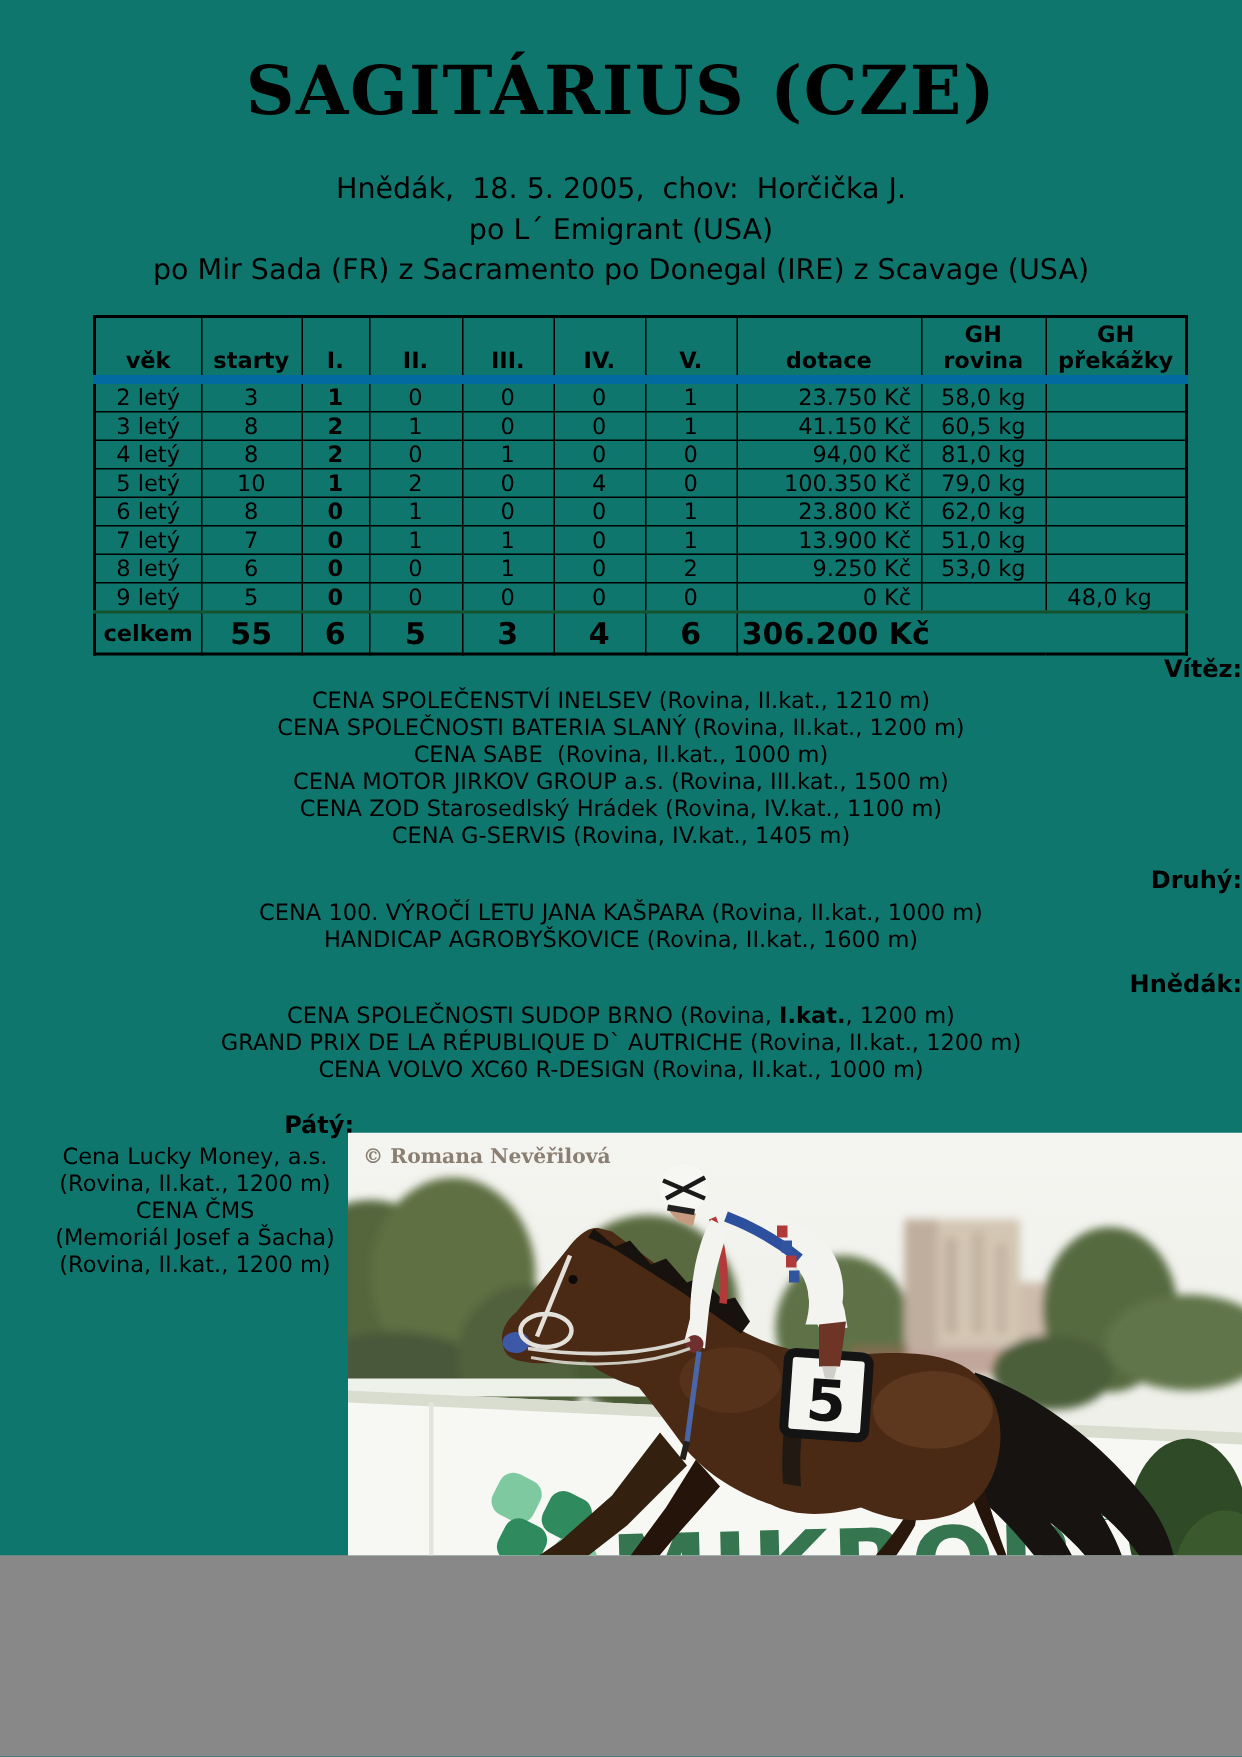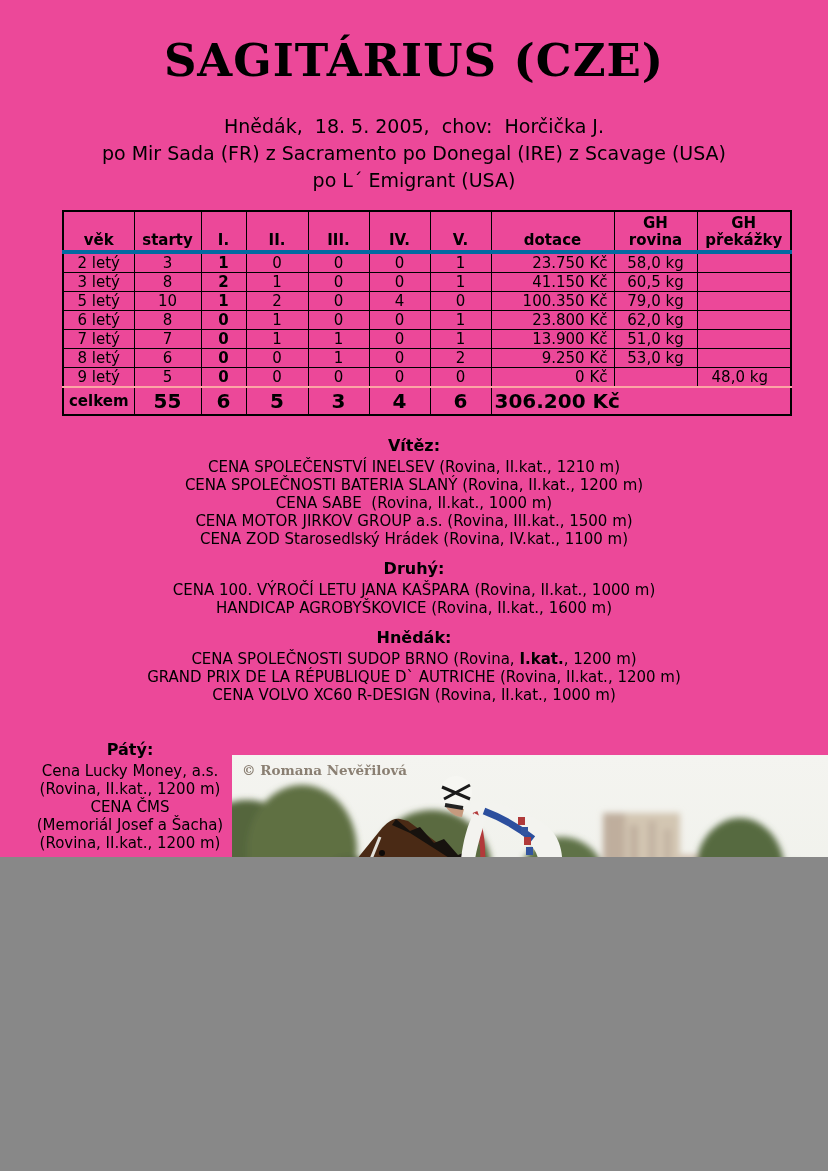--- a/index.html
+++ b/index.html
@@ -1,71 +1,71 @@
 <!DOCTYPE html>
 <html><head>
 <meta charset="utf-8">
 <style>
   html,body{margin:0;padding:0;background:#888;}
   .page{
-    position:relative;width:828px;height:857px;background:#ec4899;
+    position:relative;width:828px;height:1037px;background:#0f766e;
     font-family:"DejaVu Sans","Liberation Sans",sans-serif;color:#000;
     margin:0 auto;overflow:hidden;
   }
   
   .title{
     position:absolute;top:34px;left:0;width:100%;text-align:center;
     font-family:"DejaVu Serif","Liberation Serif",serif;font-weight:bold;
     font-size:45px;letter-spacing:1px;white-space:pre;
   }
   .subtitle{position:absolute;top:113px;left:0;width:100%;text-align:center;
     font-size:19px;line-height:27px;}
   .subtitle div{white-space:pre;}
   
   table.stats{
     position:absolute;left:62px;top:210px;width:728px;
     border-collapse:collapse;table-layout:fixed;
     border:2px solid #000;font-size:15px;
   }
   table.stats th,table.stats td{border:1px solid #000;padding:0;overflow:hidden;white-space:nowrap;}
   table.stats thead th{font-weight:bold;vertical-align:bottom;text-align:center;
-    height:37px;line-height:17px;padding-bottom:1px;border-bottom:4px solid #0369a1;}
+    height:37px;line-height:17px;padding-bottom:1px;border-bottom:6px solid #0369a1;}
   table.stats tbody td{height:18px;line-height:17px;text-align:center;}
   table.stats td.c-dot{text-align:right;padding-right:6px;}
   table.stats td.c-prk{text-align:center;padding-right:8px;}
   table.stats td.c-win{font-weight:bold;}
-  table.stats tfoot td{border-top:2px solid #fca5a5;font-weight:bold;font-size:20px;
+  table.stats tfoot td{border-top:2px solid #14532d;font-weight:bold;font-size:20px;
     height:26px;line-height:24px;text-align:center;}
   table.stats tfoot td.t-label{font-size:15px;}
   table.stats tfoot td.t-dot{text-align:left;padding-left:3px;}
   
   .sections{position:absolute;top:436px;left:0;width:100%;text-align:center;}
   .section{margin-bottom:11px;}
-  .sec-head{font-weight:bold;font-size:16px;line-height:20px;margin-bottom:2px;}
+  .sec-head{font-weight:bold;font-size:16px;line-height:20px;margin-bottom:2px;text-align:right;}
   .sec-line{font-size:15px;line-height:18px;white-space:pre;}
   
   .fifth{position:absolute;left:24px;top:740px;width:212px;text-align:center;}
   .fifth .sec-line{white-space:normal;}
   
   .photo{position:absolute;left:232px;top:755px;width:596px;height:397px;}
   
   .foto-label{position:absolute;left:24px;top:1068px;width:212px;text-align:center;font-size:16px;}
   .foto-name{position:absolute;left:24px;top:1102px;width:212px;text-align:center;font-size:16px;}
 </style>
 </head>
 <body>
 
 <div class="page">
 
   <div class="title">SAGITÁRIUS (CZE)</div>
 
   <div class="subtitle">
     <div>Hnědák,  18. 5. 2005,  chov:  Horčička J.</div>
+    <div>po L´ Emigrant (USA)</div>
     <div>po Mir Sada (FR) z Sacramento po Donegal (IRE) z Scavage (USA)</div>
-    <div>po L´ Emigrant (USA)</div>
   </div>
 
   <table class="stats">
     <colgroup>
       <col style="width:71px">
         <col style="width:67px">
         <col style="width:45px">
       <col style="width:62px">
         <col style="width:61px">
         <col style="width:61px">
@@ -129,20 +129,32 @@
           <td class="c-win">2</td>
           <td>1</td>
           <td>0</td>
           <td>0</td>
           <td>1</td>
           <td class="c-dot">41.150 Kč</td>
           <td>60,5 kg</td>
           <td class="c-prk"></td>
         </tr>
         <tr>
+          <td>4 letý</td>
+          <td>8</td>
+          <td class="c-win">2</td>
+          <td>0</td>
+          <td>1</td>
+          <td>0</td>
+          <td>0</td>
+          <td class="c-dot">94,00 Kč</td>
+          <td>81,0 kg</td>
+          <td class="c-prk"></td>
+        </tr>
+        <tr>
           <td>5 letý</td>
           <td>10</td>
           <td class="c-win">1</td>
           <td>2</td>
           <td>0</td>
           <td>4</td>
           <td>0</td>
           <td class="c-dot">100.350 Kč</td>
           <td>79,0 kg</td>
           <td class="c-prk"></td>
@@ -211,20 +223,21 @@
   </table>
 
   <div class="sections" id="sections">
       <div class="section">
         <div class="sec-head">Vítěz:</div>
         <div class="sec-line">CENA SPOLEČENSTVÍ INELSEV (Rovina, II.kat., 1210 m)</div>
         <div class="sec-line">CENA SPOLEČNOSTI BATERIA SLANÝ (Rovina, II.kat., 1200 m)</div>
         <div class="sec-line">CENA SABE  (Rovina, II.kat., 1000 m)</div>
         <div class="sec-line">CENA MOTOR JIRKOV GROUP a.s. (Rovina, III.kat., 1500 m)</div>
         <div class="sec-line">CENA ZOD Starosedlský Hrádek (Rovina, IV.kat., 1100 m)</div>
+        <div class="sec-line">CENA G-SERVIS (Rovina, IV.kat., 1405 m)</div>
       </div>
       <div class="section">
         <div class="sec-head">Druhý:</div>
         <div class="sec-line">CENA 100. VÝROČÍ LETU JANA KAŠPARA (Rovina, II.kat., 1000 m)</div>
         <div class="sec-line">HANDICAP AGROBYŠKOVICE (Rovina, II.kat., 1600 m)</div>
       </div>
       <div class="section">
         <div class="sec-head">Hnědák:</div>
         <div class="sec-line"><span>CENA SPOLEČNOSTI SUDOP BRNO (Rovina, </span><b>I.kat.</b><span>, 1200 m)</span></div>
         <div class="sec-line">GRAND PRIX DE LA RÉPUBLIQUE D` AUTRICHE (Rovina, II.kat., 1200 m)</div>

